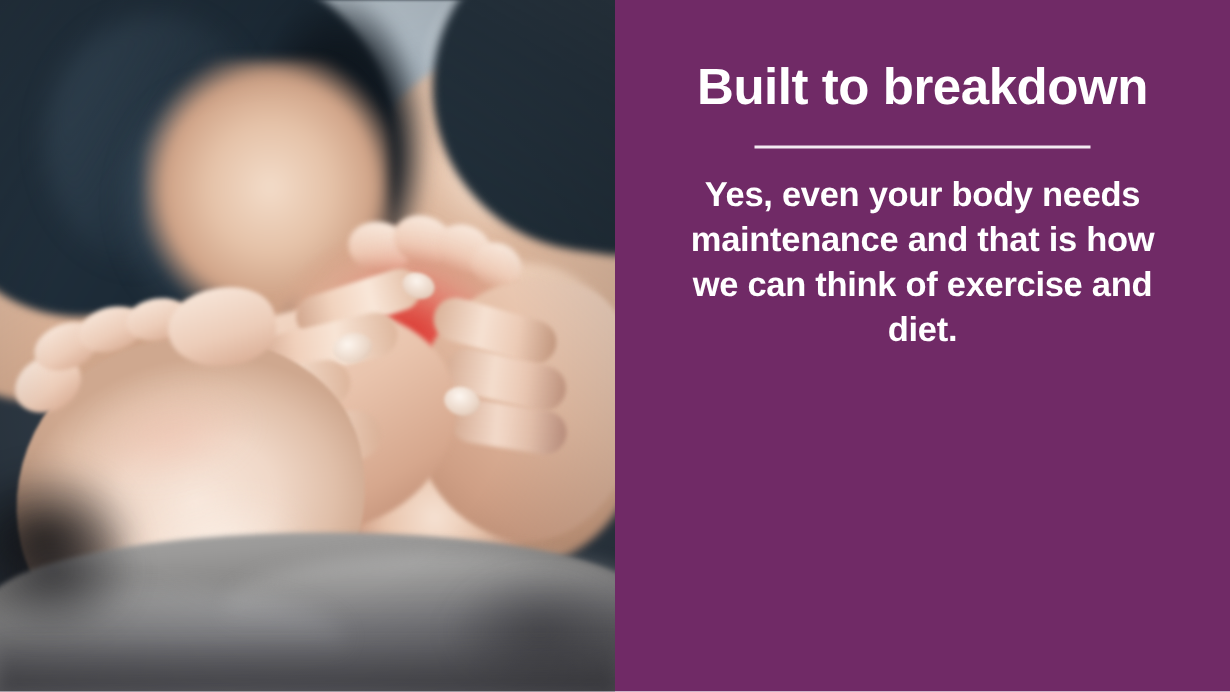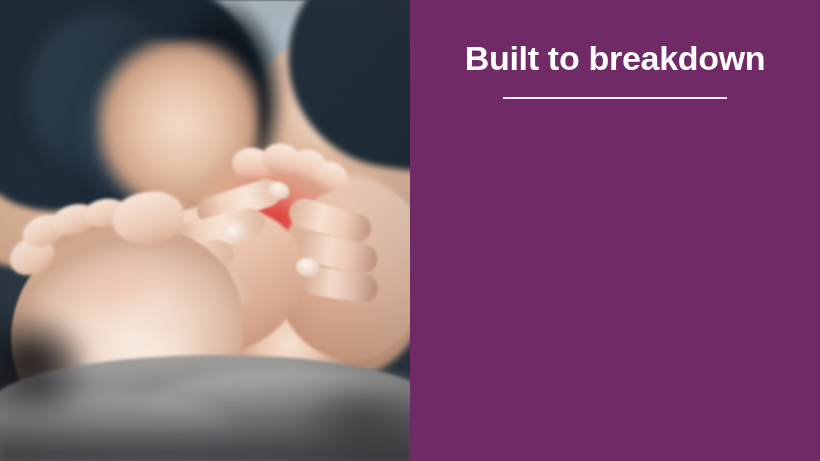--- a/index.html
+++ b/index.html
@@ -430,15 +430,16 @@
     <div class="ph sheet-dark-l"></div>
     <div class="ph shadow-bottom"></div>
     <div class="ph vignette"></div>
   </div>
 
   <div class="text-pane" style="background: rgb(112, 42, 102);">
     <h1 class="headline">Built to breakdown</h1>
 
     <div class="divider"></div>
 
+    <p class="body-copy">Yes, even your body needs maintenance and that is how we can think of exercise and diet.</p>
   </div>
 
 </div>
 
 </body></html>

